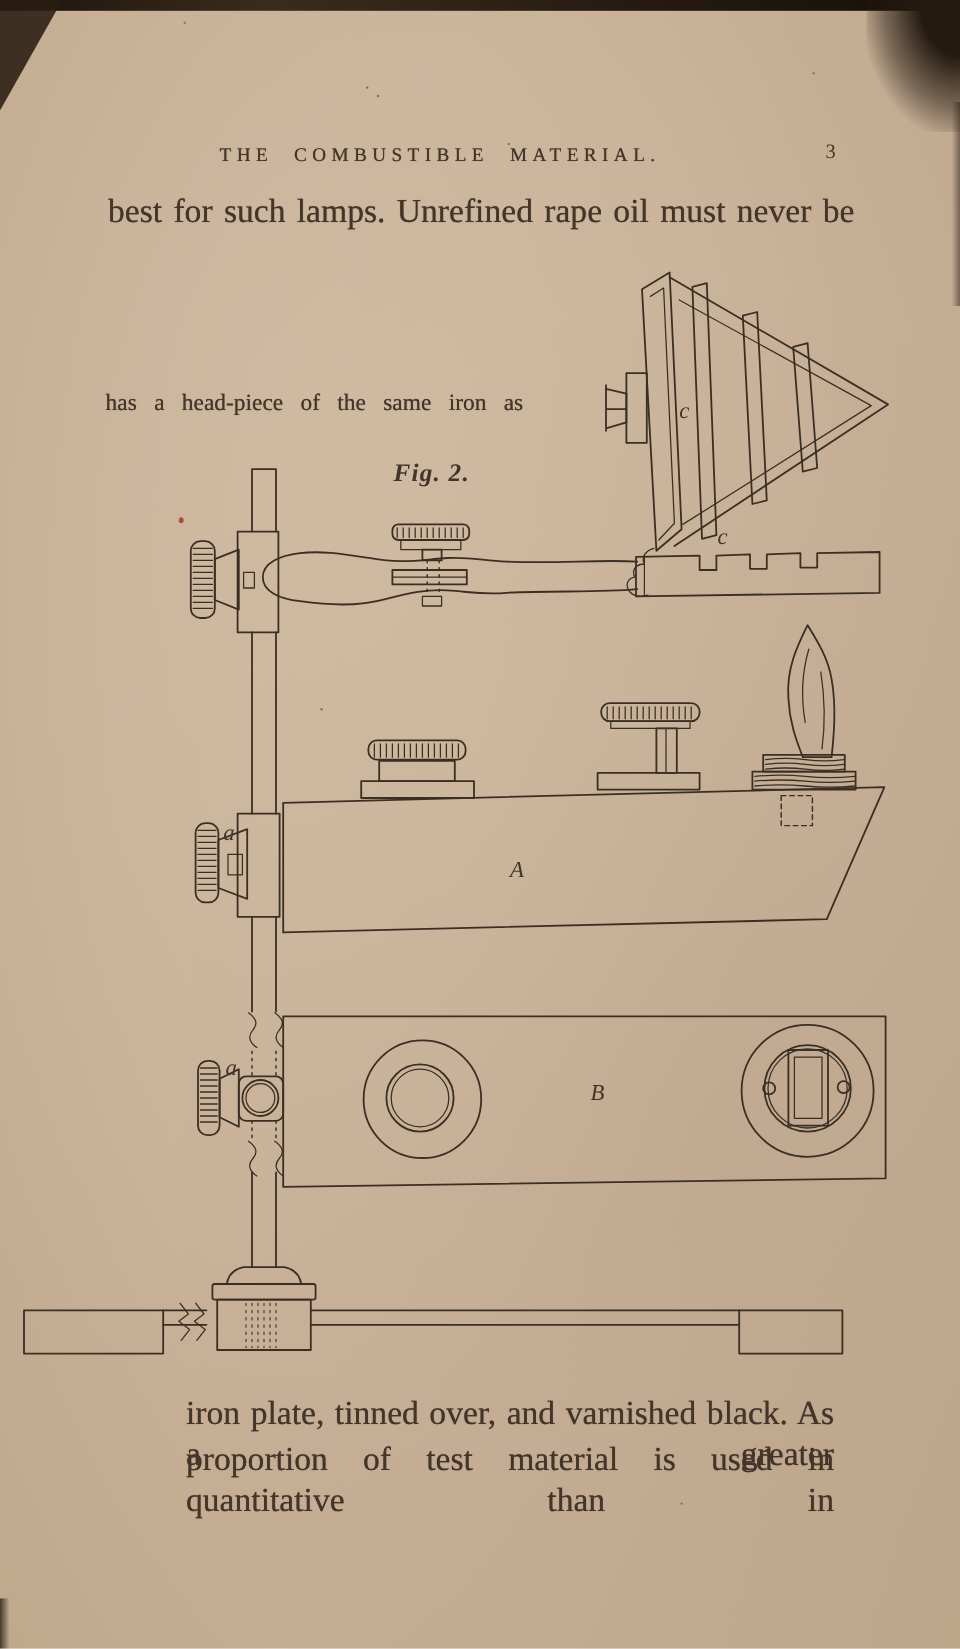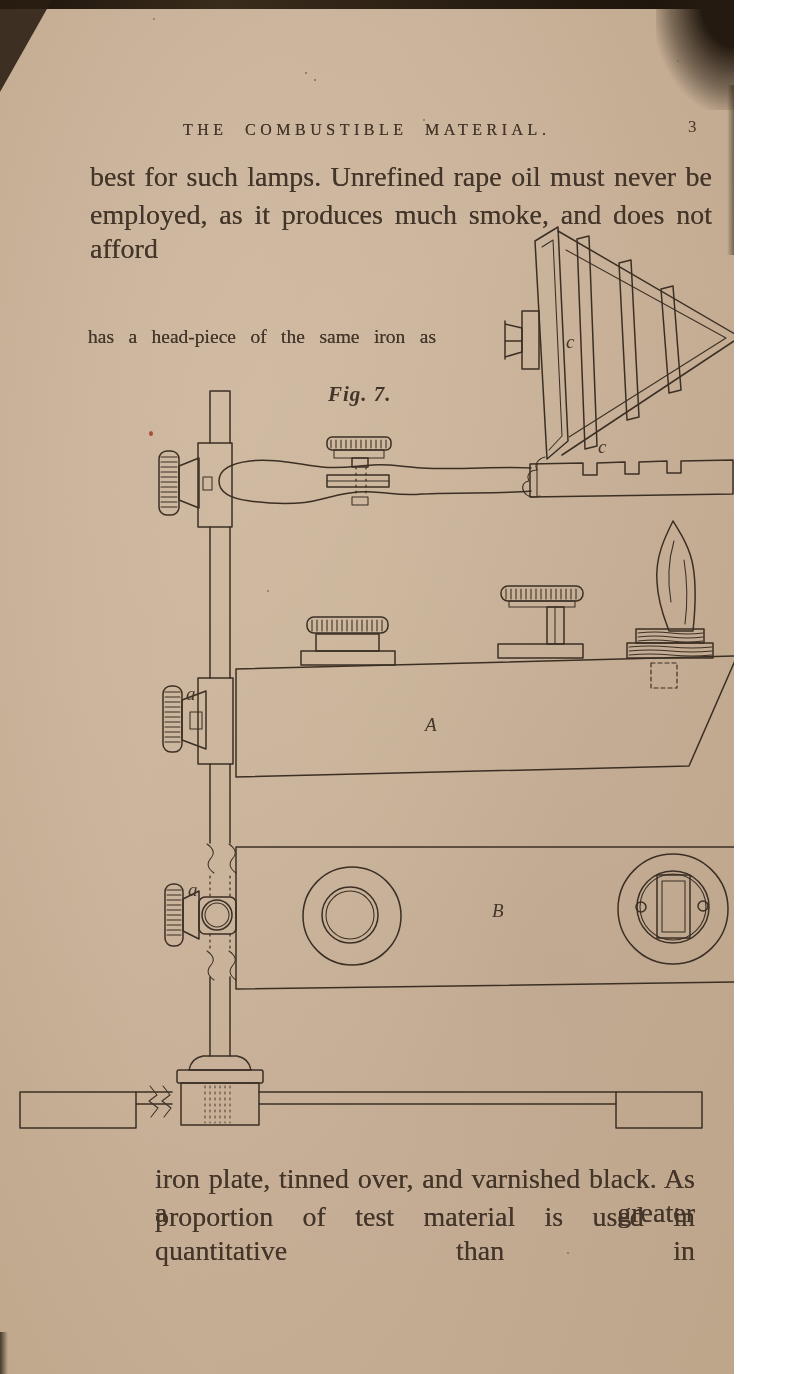--- a/index.html
+++ b/index.html
@@ -1,17 +1,17 @@
 <!DOCTYPE html>
 <html><head>
 <meta charset="utf-8">
 <style>
   html,body{margin:0;padding:0;}
   .page{
-    position:relative; width:734px; height:1374px; overflow:hidden;
+    position:relative; width:800px; height:1374px; overflow:hidden;
     background:
       radial-gradient(ellipse at 30% 25%, rgba(255,245,225,0.10), transparent 60%),
       radial-gradient(ellipse at 75% 70%, rgba(90,70,45,0.08), transparent 55%),
       radial-gradient(ellipse at 50% 45%, #cdb79d 0%, #c9b199 55%, #c0a88d 100%);
     font-family:"Liberation Serif","DejaVu Serif",serif;
     color:#44352a;
   }
   .edge{position:absolute;}
   .top-strip{left:0;top:0;width:800px;height:9px;
     background:linear-gradient(to right,#1d140c,#3a2c1c 28%,#241a10 68%,#170f08);}
@@ -60,25 +60,24 @@
   <div class="edge tr-patch"></div>
   <div class="edge right-strip"></div>
   <div class="edge bl-sliver"></div>
   <div class="speck" style="left:305px;top:72px;"></div>
   <div class="red-speck"></div>
 
   <div class="hdr">THE COMBUSTIBLE MATERIAL.</div>
   <div class="pgnum">3</div>
 
   <div class="tline w622 just" style="top:160px">best for such lamps.  Unrefined rape oil must never be</div>
-  <div class="tline w622 just" style="top:198px">employed, as it produces much smoke, and does not afford</div>
 
   <div class="tline p2 just" style="top:325px">has a head-piece of the same iron as</div>
 
-  <div class="figcap">Fig. 7.</div>
+  <div class="figcap">Fig. 2.</div>
 
   <svg class="fig" width="800" height="1374" viewBox="0 0 800 1374">
     <g class="ln">
 
       <g>
         <path d="M535,241 L558,227 L568,441 L547,459 Z"></path>
         <path class="thin" d="M542,247 L553,240 L562,436 L549,450"></path>
         <path d="M558,231 L740,337 L562,455"></path>
         <path class="thin" d="M566,250 L726,338 L569,437"></path>
         <path d="M577,239 L589,236 L597,446 L585,449 Z"></path>

